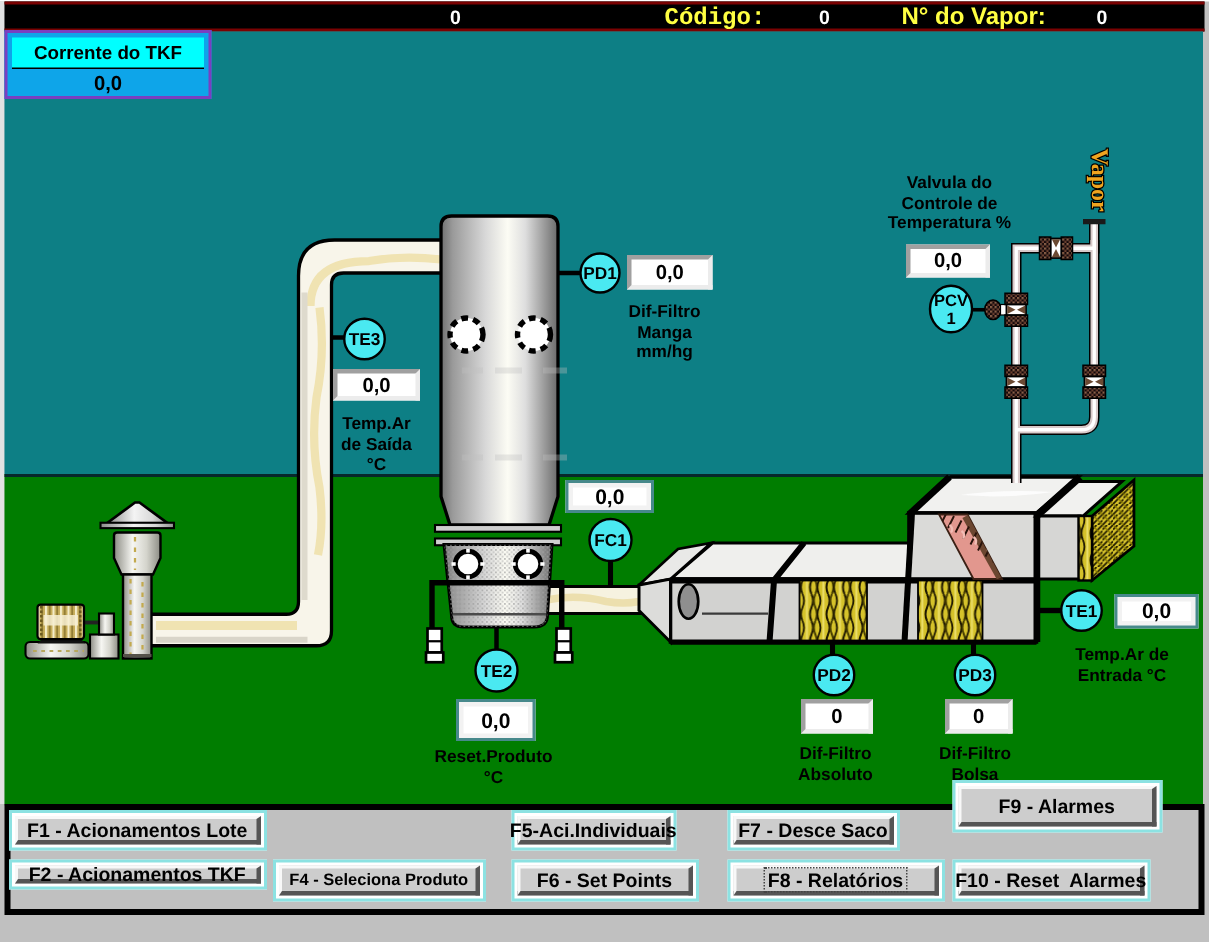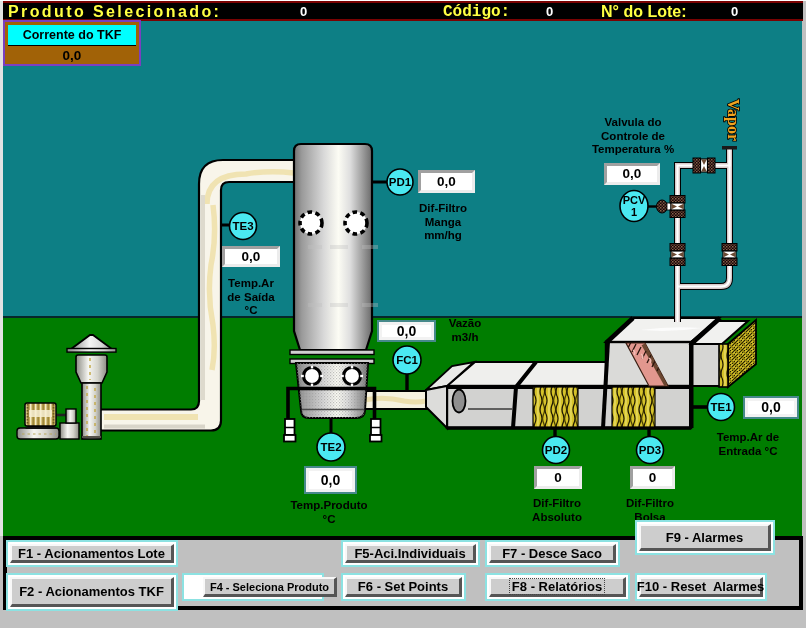--- a/index.html
+++ b/index.html
@@ -21,28 +21,27 @@
 </head>
 <body>
 <div id="scr">
   <div class="abs" style="left:0;top:0;width:806px;height:1px;background:#fff;"></div>
   <div class="abs" style="left:0;top:1px;width:3px;height:535px;background:#e2e2e2;"></div>
   <div class="abs" id="topbar"></div>
   <div class="abs" id="teal"></div>
   <div class="abs" id="green"></div>
   <div class="abs" id="btnzone"></div>
 
-  <div class="ytxt" style="left:8px;letter-spacing:2.4px;">Produto Selecionado:</div>
   <div class="wtxt" style="left:300px;">0</div>
   <div class="ytxt" style="left:443px;font-family:Liberation Mono, monospace;">Código:</div>
   <div class="wtxt" style="left:546px;">0</div>
-  <div class="ytxt" style="left:601px;">N° do Lote:</div>
+  <div class="ytxt" style="left:601px;">N° do Vapor:</div>
   <div class="wtxt" style="left:731px;">0</div>
 
-  <div class="abs" style="left:3px;top:20px;width:138px;height:46px;background:#a16207;border:2px solid #7a3fc0;box-sizing:border-box;">
+  <div class="abs" style="left:3px;top:20px;width:138px;height:46px;background:#0ea5e9;border:2px solid #7a3fc0;box-sizing:border-box;">
     <div style="position:absolute;left:3px;top:3px;width:128px;height:20px;background:#00ffff;border-bottom:1.5px solid #000;color:#000;font-weight:bold;font-size:12.5px;text-align:center;line-height:20px;">Corrente do TKF</div>
     <div style="position:absolute;left:3px;top:26px;width:128px;height:16px;color:#000;font-weight:bold;font-size:13.5px;text-align:center;">0,0</div>
   </div>
 
   <svg class="abs" style="left:0;top:0;" width="806" height="628" viewBox="0 0 806 628">
   <defs>
 <linearGradient id="metalV" x1="0" y1="0" x2="1" y2="0">
  <stop offset="0" stop-color="#707070"></stop>
           <stop offset="0.10" stop-color="#9a9a9a"></stop>
  <stop offset="0.38" stop-color="#d8d8d8"></stop>
@@ -242,51 +241,49 @@
   <div class="vbox" style="left:630px;top:466px;width:45px;height:23px;line-height:17px;">0</div>
   <div class="tbox" style="left:743px;top:396px;width:56px;height:23px;line-height:19px;">0,0</div>
   <div class="vbox" style="left:604px;top:163px;width:56px;height:22px;line-height:16px;">0,0</div>
 
   <div class="lbl" style="left:393px;top:202px;width:100px;">Dif-Filtro
 Manga
 mm/hg</div>
   <div class="lbl" style="left:201px;top:277px;width:100px;">Temp.Ar
 de Saída
 °C</div>
-  <div class="lbl" style="left:415px;top:317px;width:100px;">Vazão
-m3/h</div>
-  <div class="lbl" style="left:279px;top:499px;width:100px;">Temp.Produto
+  <div class="lbl" style="left:279px;top:499px;width:100px;">Reset.Produto
 °C</div>
   <div class="lbl" style="left:507px;top:497px;width:100px;">Dif-Filtro
 Absoluto</div>
   <div class="lbl" style="left:600px;top:497px;width:100px;">Dif-Filtro
 Bolsa</div>
   <div class="lbl" style="left:698px;top:431px;width:100px;">Temp.Ar de
 Entrada °C</div>
   <div class="lbl" style="left:583px;top:116px;width:100px;">Valvula do
 Controle de
 Temperatura %</div>
 
   <div class="btnp" style="left:6px;top:540px;width:172px;height:27px;">
       <div class="btn">F1 - Acionamentos Lote</div>
     </div>
-  <div class="btnp" style="left:341px;top:540px;width:139px;height:27px;">
+  <div class="btnp" style="left:341px;top:540px;width:110px;height:27px;">
       <div class="btn">F5-Aci.Individuais</div>
     </div>
-  <div class="btnp" style="left:485px;top:540px;width:135px;height:27px;">
+  <div class="btnp" style="left:485px;top:540px;width:115px;height:27px;">
       <div class="btn">F7 - Desce Saco</div>
     </div>
   <div class="btnp" style="left:635px;top:520px;width:140px;height:35px;">
       <div class="btn">F9 - Alarmes</div>
     </div>
-  <div class="btnp" style="left:6px;top:573px;width:172px;height:38px;">
+  <div class="btnp" style="left:6px;top:573px;width:172px;height:20px;">
       <div class="btn">F2 - Acionamentos TKF</div>
     </div>
   <div class="btnp" style="left:182px;top:573px;width:142px;height:28px;">
-      <div class="btn" style="font-size:11px;margin-left:17px;">F4 - Seleciona Produto</div>
+      <div class="btn" style="font-size:11px;">F4 - Seleciona Produto</div>
     </div>
   <div class="btnp" style="left:341px;top:573px;width:125px;height:28px;">
       <div class="btn">F6 - Set Points</div>
     </div>
   <div class="btnp" style="left:485px;top:573px;width:145px;height:28px;">
       <div class="btn">
         <span style="border:1px dotted #444;padding:0 2px;">F8 - Relatórios</span>
       </div>
     </div>
   <div class="btnp" style="left:635px;top:573px;width:132px;height:28px;">

